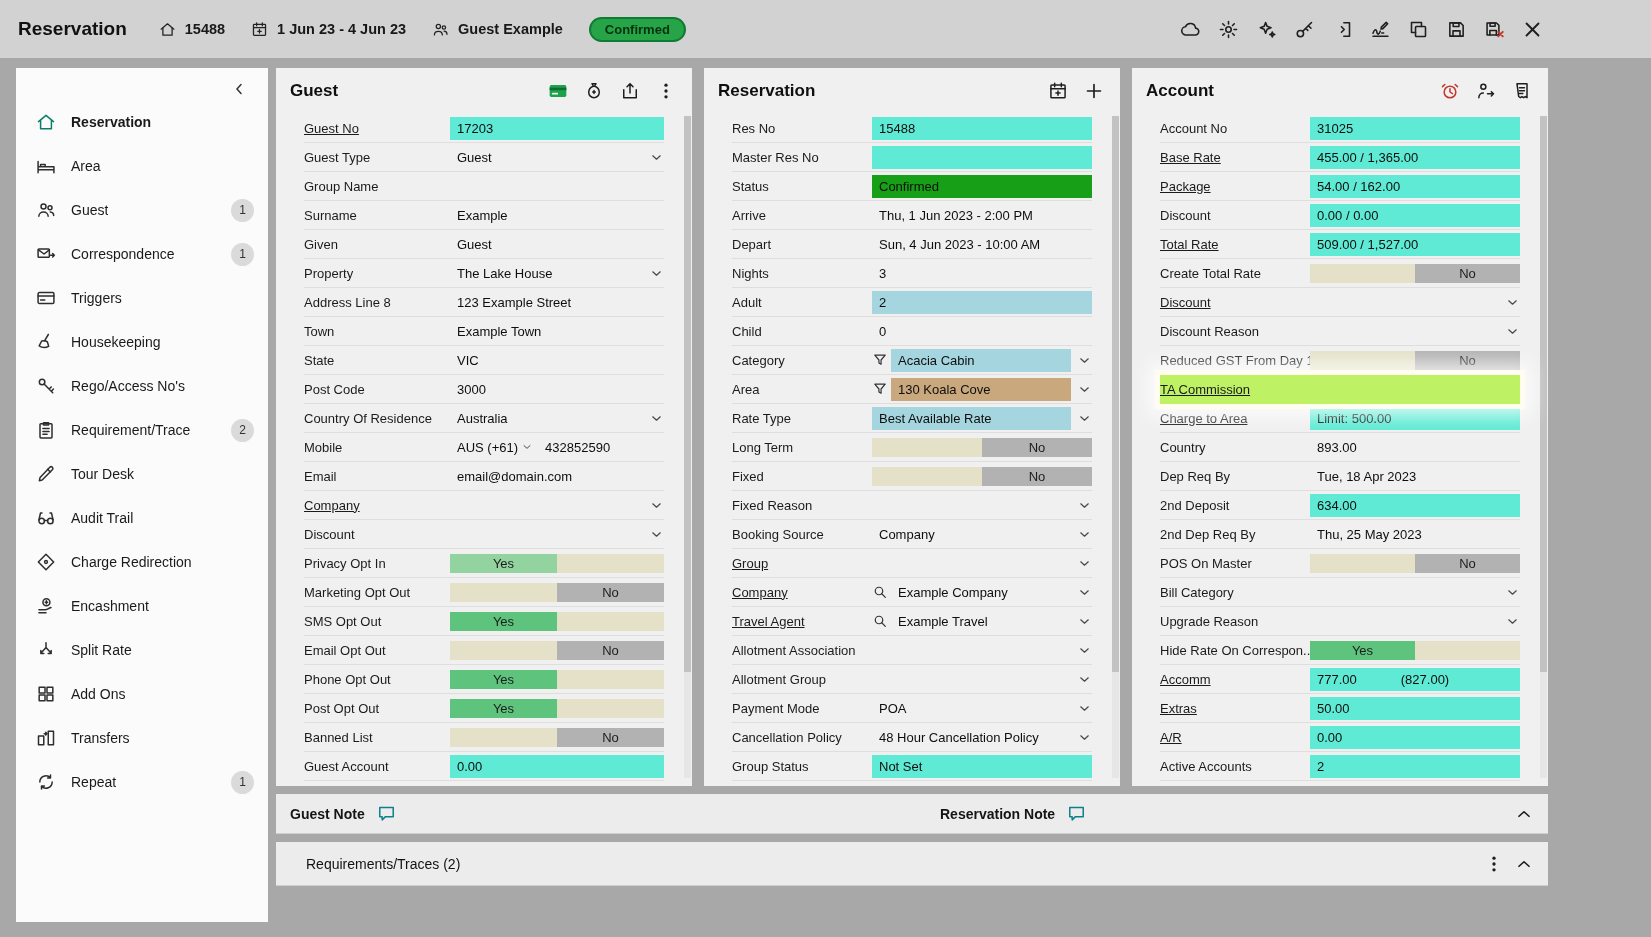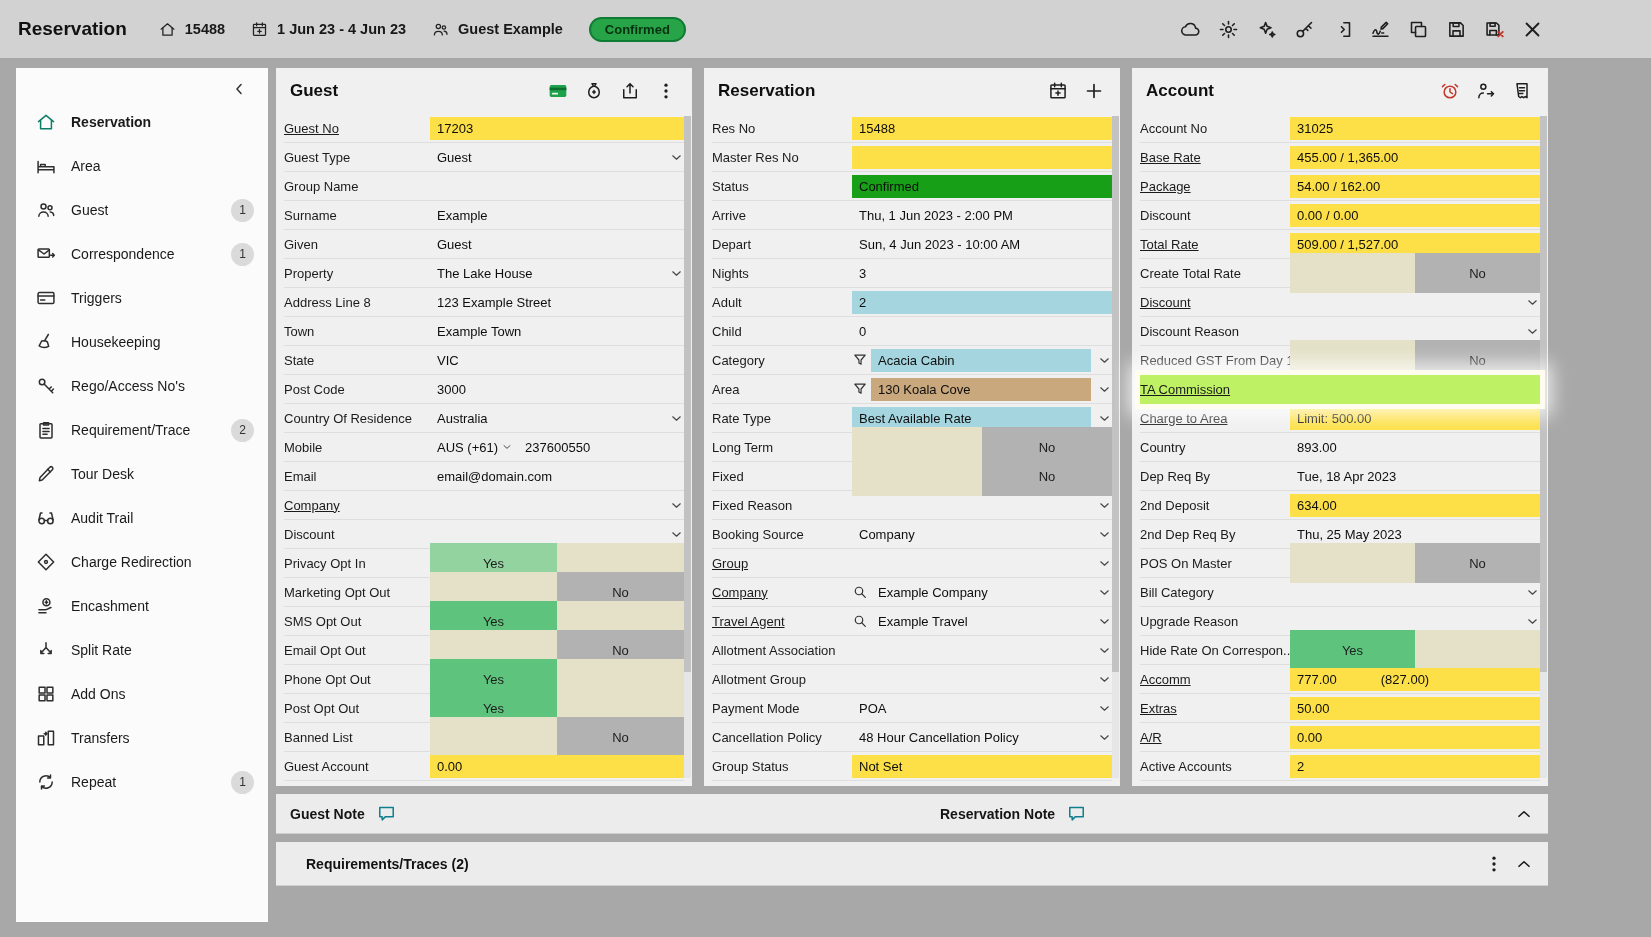--- a/index.html
+++ b/index.html
@@ -31,62 +31,62 @@
 
 
 .panel{position:absolute;top:68px;height:718px;background:#f0f0f0}
 #panel-guest{left:276px;width:416px}
 #panel-reservation{left:704px;width:416px}
 #panel-account{left:1132px;width:416px}
 .panel-head{height:46px;display:flex;align-items:center;padding:0 16px 0 14px}
 .panel-title{font-size:17px;font-weight:700;color:#0f0f0f}
 .head-icons{margin-left:auto;display:flex;align-items:center;gap:16px}
 .head-icons .icn{width:20px;height:20px;color:#1e1e1e;cursor:pointer}
-.rows{padding:0 8px;position:relative}
+.rows{padding:0 28px;position:relative}
 .frow{display:flex;align-items:center;height:29px;border-bottom:1px solid #dedede;position:relative}
 .flabel{flex:none;font-size:13px;color:#1b1b1b;white-space:nowrap;overflow:hidden;padding-right:4px}
 #panel-guest .flabel{width:146px}
 #panel-reservation .flabel{width:140px}
 #panel-account .flabel{width:150px}
 .flabel.link{text-decoration:underline;cursor:pointer}
 .fvalue{flex:1;min-width:0;display:flex;align-items:center;height:100%}
 .vbox{flex:1;min-width:0;height:23px;display:flex;align-items:center;padding:0 7px;font-size:13px;color:#0e0e0e;white-space:nowrap;overflow:hidden;cursor:text}
-.bg-yellow{background:#fde047}
+.bg-yellow{background:#5eead4}
 .bg-blue{background:#a5d6e0}
 .bg-tan{background:#c9a87d}
 .bg-green{background:#17a017}
 .v2{margin-left:44px}
 .vtext{font-size:13px;color:#0e0e0e;padding-left:7px;white-space:nowrap}
 .vtext.fill{flex:1;min-width:0;overflow:hidden}
 .vtext.red{color:#c42222}
 .vtext.num{margin-left:12px;padding-left:0}
 .icn.dd{width:15px;height:15px;color:#4a4a4a;margin-left:6px;cursor:pointer}
 .icn.dd.sm{width:12px;height:12px;margin-left:3px}
 .icn.pre{width:16px;height:16px;color:#333;margin-right:3px;cursor:pointer}
-.toggle{flex:1;display:flex;height:40px;cursor:pointer}
+.toggle{flex:1;display:flex;height:19px;cursor:pointer}
 .seg{flex:1;display:flex;align-items:center;justify-content:center;font-size:13px;color:#1d1d1d}
 .seg.on-yes{background:#5ec47d}
 .seg.on-yes-light{background:#93d3a0}
 .seg.on-no{background:#b2b2b2}
 .seg.pale{background:#e4e1c8}
 .frow.hl{background:#bef264;z-index:3;border-bottom-color:transparent;
   box-shadow:0 0 0 5px rgba(255,253,238,.95),0 0 18px 12px rgba(255,255,255,.75)}
 .pscroll{position:absolute;right:1px;top:48px;height:662px;width:7px;background:#e6e6e6}
 .pscroll .thumb{position:absolute;left:0;right:0;top:0;height:84%;background:#c2c2c2}
 
 
 .notebar{position:absolute;left:276px;width:1272px;height:40px;background:#ececec;display:flex;align-items:center;padding:0 14px;border-bottom:1px solid #cfcfcf}
 #notes-bar{top:794px}
 .note-item{display:flex;align-items:center;gap:12px;cursor:pointer}
 .note-label{font-size:14px;font-weight:700;color:#141414}
 .note-item .icn{width:19px;height:19px}
 .res-note{position:absolute;left:664px}
 .bar-chevron{position:absolute;right:14px;width:20px;height:20px;color:#1c1c1c;cursor:pointer}
 .reqbar{top:842px;height:44px}
-.req-label{font-size:14px;font-weight:700;color:#121212;margin-left:16px}
+.req-label{font-size:14px;font-weight:400;color:#121212;margin-left:16px}
 .bar-kebab{position:absolute;right:44px;width:20px;height:20px;color:#1c1c1c;cursor:pointer}
 </style>
 </head>
 <body>
 
 <header class="topbar">
   <div class="tb-left">
     <div class="tb-title">Reservation</div>
     <div class="tb-group">
       <span class="icn">
@@ -478,21 +478,21 @@
     </div>
       <div class="frow">
       <div class="flabel">Mobile</div>
       <div class="fvalue">
           <span class="vtext">AUS (+61)</span>
         <span class="icn dd sm">
             <svg viewBox="0 0 24 24" fill="none" stroke="currentColor" stroke-width="1.8" stroke-linecap="round" stroke-linejoin="round">
               <path d="m6 9.3 6 5.4 6-5.4" stroke-width="2"></path>
             </svg>
           </span>
-        <span class="vtext num">237600550</span>
+        <span class="vtext num">432852590</span>
         <span style="flex:1"></span>
         </div>
     </div>
       <div class="frow">
       <div class="flabel">Email</div>
       <div class="fvalue">
           <div class="vtext fill">email@domain.com</div>
         </div>
     </div>
       <div class="frow">

